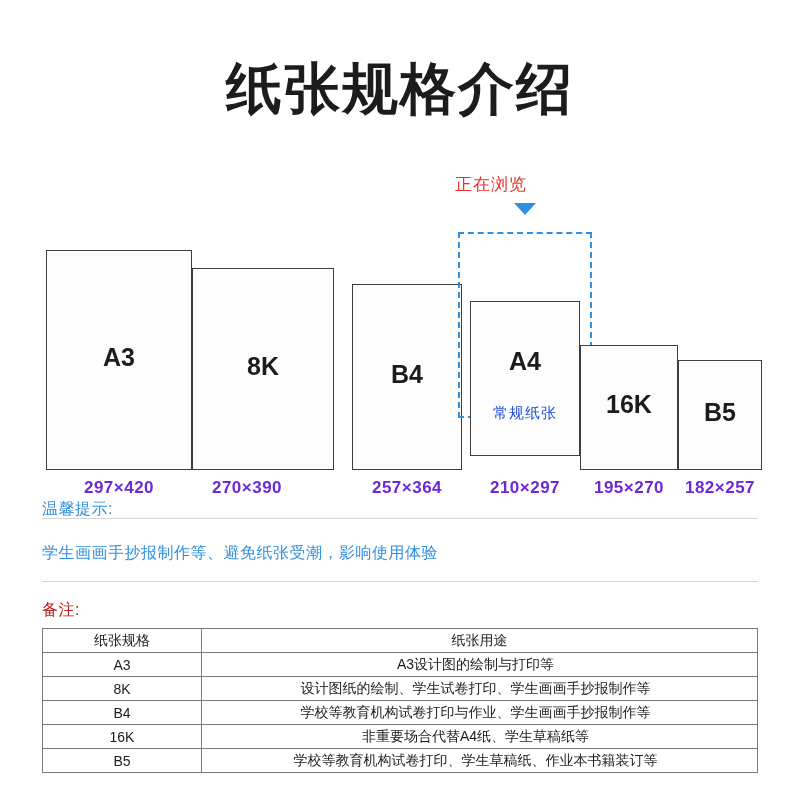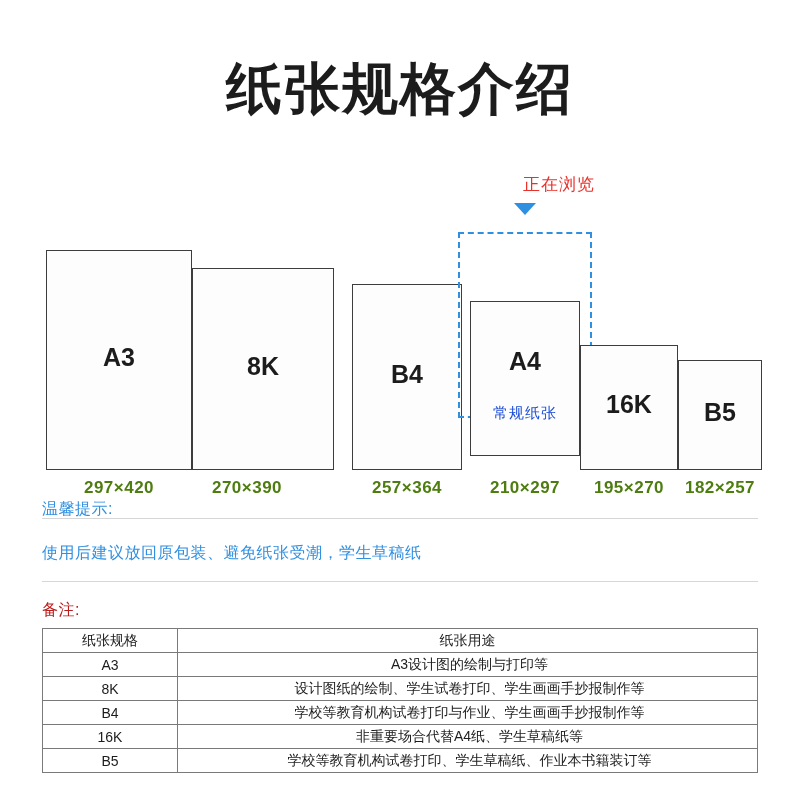--- a/index.html
+++ b/index.html
@@ -75,21 +75,21 @@
   .highlight-box {
     position: absolute;
     border: 2px dashed #2f8fe0;
     box-sizing: border-box;
     background: transparent;
   }
 
   
   .browsing {
     position: absolute;
-    text-align: right;
+    text-align: left;
     color: #e8312a;
     font-size: 17px;
     letter-spacing: 1px;
   }
   .browse-arrow {
     width: 0;
     height: 0;
     border-left: 11px solid transparent;
     border-right: 11px solid transparent;
     border-top: 12px solid #2f8fe0;
@@ -101,21 +101,21 @@
     position: absolute;
     top: 478px;
     left: 0;
     width: 800px;
     height: 26px;
   }
   .dim {
     position: absolute;
     font-size: 17px;
     font-weight: bold;
-    color: #4d7c0f;
+    color: #6d28d9;
     text-align: center;
     letter-spacing: 0.5px;
   }
 
   
   .divider {
     position: absolute;
     left: 42px;
     width: 716px;
     height: 1px;
@@ -150,21 +150,21 @@
     position: absolute;
     left: 42px;
     top: 628px;
     width: 716px;
     border-collapse: collapse;
     font-size: 14px;
   }
   table.spec th, table.spec td {
     border: 1px solid #7a7a7a;
     height: 21px;
-    padding: 1px 4px;
+    padding: 1px 16px;
     color: #1c1c1c;
     font-weight: normal;
   }
   table.spec th {
     text-align: center;
   }
   table.spec td.spec-name {
     width: 126px;
     text-align: center;
   }
@@ -220,21 +220,21 @@
     <div class="dim" style="left:176px; width:142px;text-align:center;">270×390</div>
     <div class="dim" style="left:352px; width:110px;">257×364</div>
     <div class="dim" style="left:468px; width:114px;">210×297</div>
     <div class="dim" style="left:580px; width:98px;">195×270</div>
     <div class="dim" style="left:676px; width:88px;">182×257</div>
   </div>
 
   <div class="divider" id="div1"></div>
 
   <div class="tips" id="tip-title">温馨提示:</div>
-  <div class="tips" id="tip-body">使用后建议放回原包装、避免纸张受潮，学生草稿纸</div>
+  <div class="tips" id="tip-body">学生画画手抄报制作等、避免纸张受潮，影响使用体验</div>
 
   <div class="divider" id="div2"></div>
 
   <div class="remark-title">备注:</div>
 
   <table class="spec">
     <thead>
       <tr>
         <th class="spec-name">纸张规格</th>
         <th>纸张用途</th>

